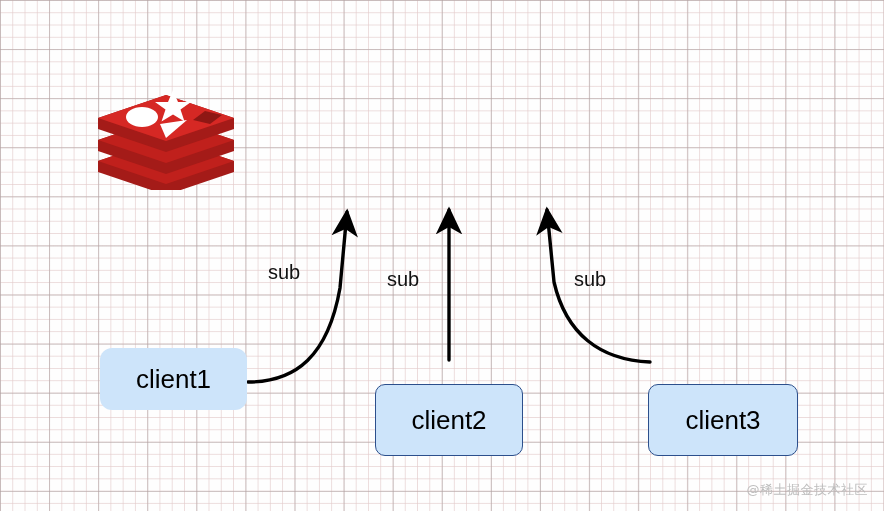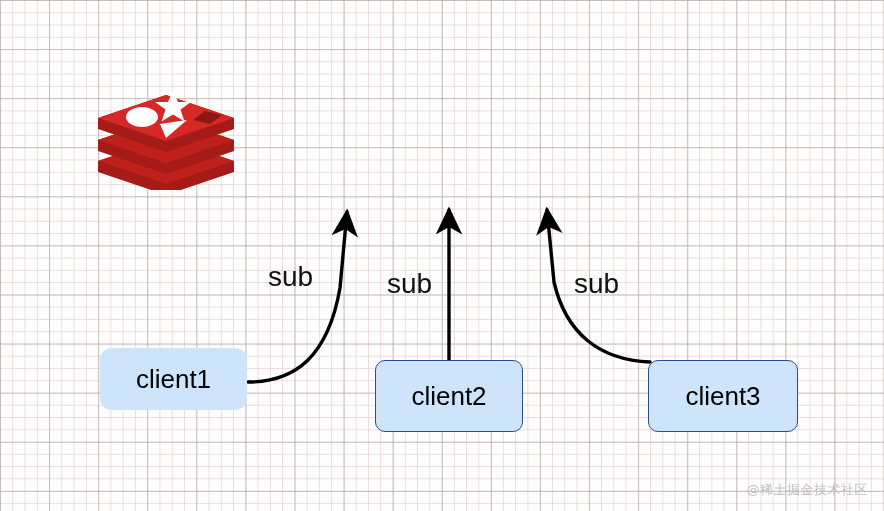--- a/index.html
+++ b/index.html
@@ -68,34 +68,35 @@
     border-radius: 10px;
     box-sizing: border-box;
     display: flex;
     align-items: center;
     justify-content: center;
     color: #000000;
     font-size: 26px;
   }
   .client-node.bordered {
     border: 1.7px solid #2c4f8c;
+    margin-top: 24px;
   }
   .client-node.borderless {
     border: none;
     border-radius: 12px;
   }
 
   #client1 { left: 100px; top: 348px; width: 147px; height: 62px; }
   #client2 { left: 375px; top: 360px; width: 148px; height: 72px; }
   #client3 { left: 648px; top: 360px; width: 150px; height: 72px; }
 
   
   .edge-label {
     position: absolute;
-    font-size: 28px;
+    font-size: 20px;
     color: #111111;
     white-space: nowrap;
   }
   #sub-label-1 { left: 268px; top: 261px; }
   #sub-label-2 { left: 387px; top: 268px; }
   #sub-label-3 { left: 574px; top: 268px; }
 
   
   .watermark {
     position: absolute;

